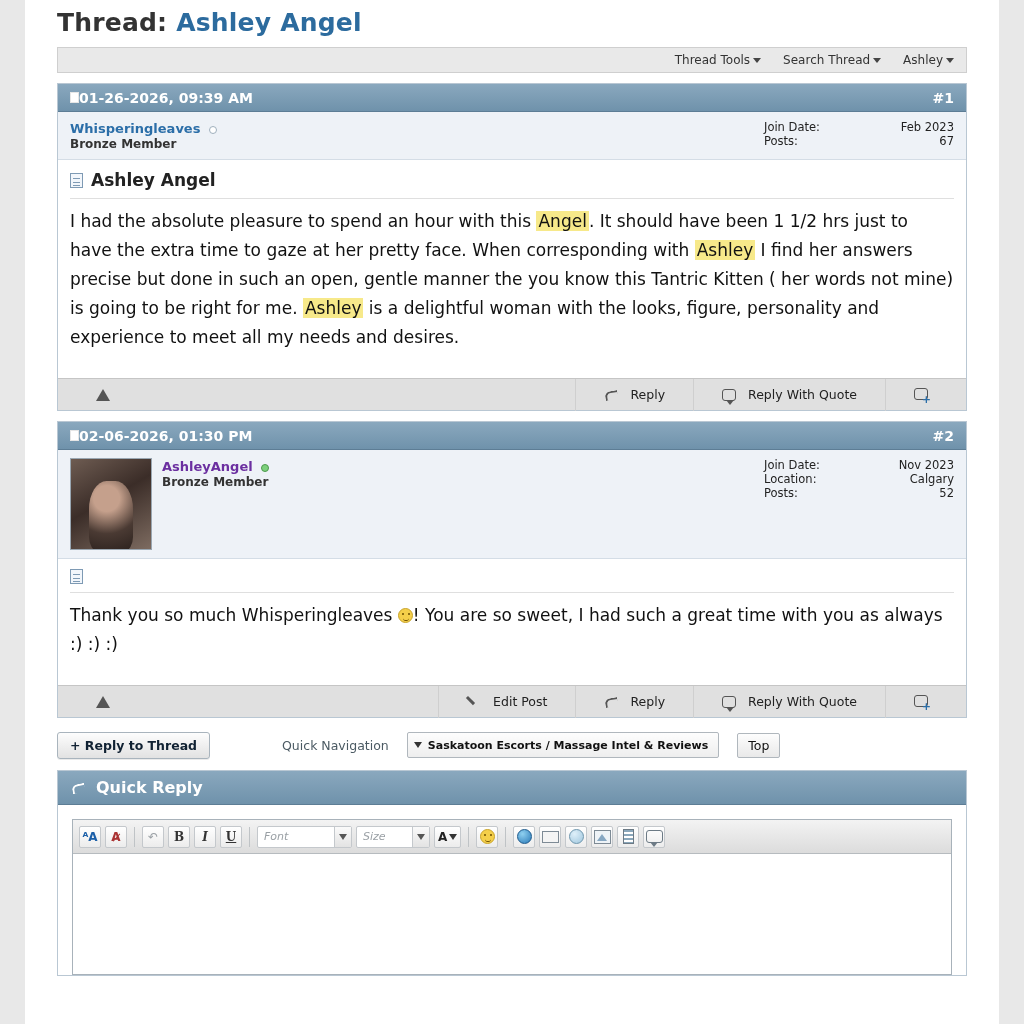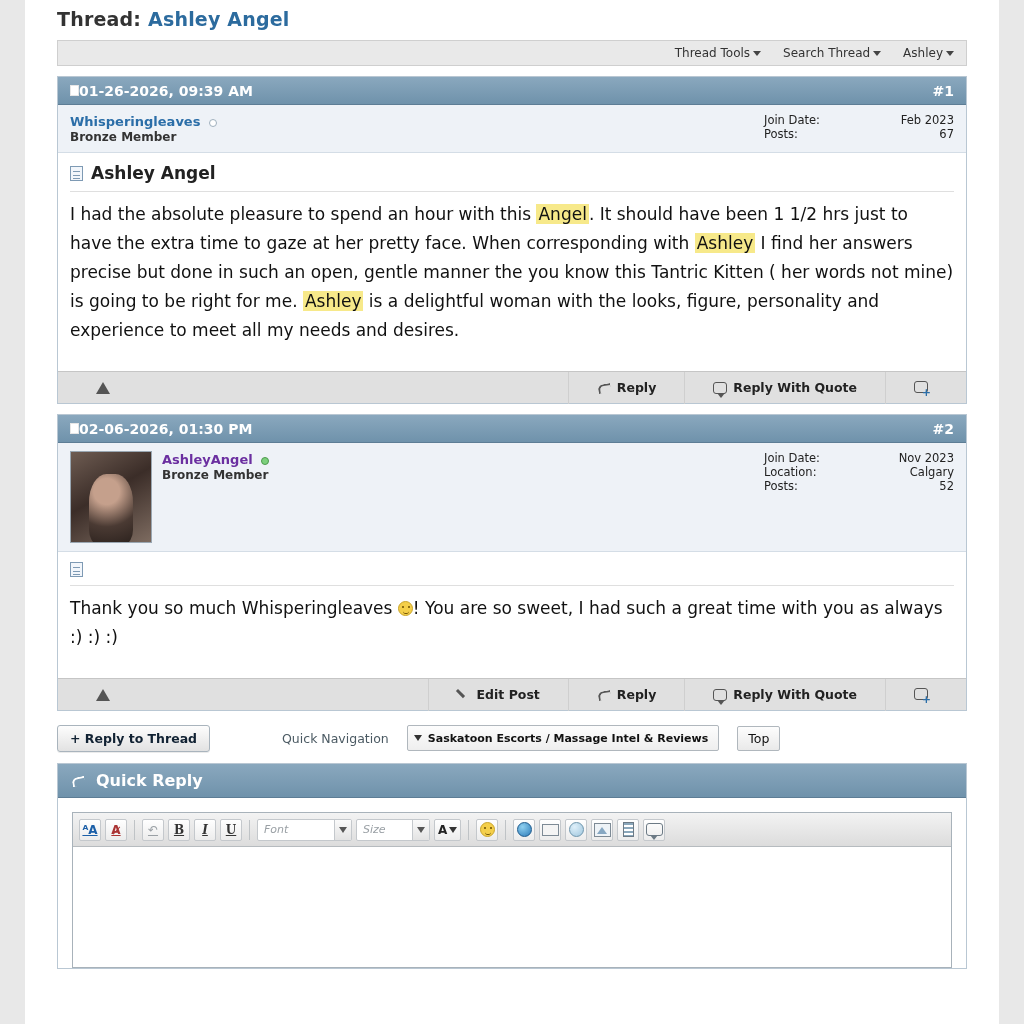--- a/index.html
+++ b/index.html
@@ -20,21 +20,21 @@
   .content {
     position: absolute;
     left: 25px; top: 0; width: 974px;
     background: #ffffff;
     min-height: 1024px;
     padding: 0 0 0 0;
   }
   
   .thread-title {
     padding: 8px 0 10px 32px;
-    font-size: 19px;
+    font-size: 25px;
     font-weight: bold;
     color: #222;
     letter-spacing: .2px;
   }
   .thread-title .tt-label { color: #333; }
   .thread-title .tt-name { color: #2c6b9e; }
 
   
   .toolbar {
     margin: 0 32px;
@@ -207,23 +207,23 @@
     display: flex;
     align-items: center;
     justify-content: space-between;
     padding: 0 8px 0 10px;
   }
   .foot-left { display: flex; align-items: center; }
   .foot-right { display: flex; align-items: center; gap: 0; }
   .foot-btn {
     display: flex;
     align-items: center;
-    gap: 6px;
+    gap: 12px;
     font-size: 12.5px;
-    font-weight: bold;
+    font-weight: normal;
     color: #222;
     padding: 4px 28px;
     border-left: 1px solid #cfcfcf;
     height: 32px;
     line-height: 24px;
     background: transparent;
   }
   .foot-btn.noborder { border-left: none; }
   .warn-icon {
     width: 0; height: 0;
@@ -392,21 +392,20 @@
     width: 22px; height: 22px;
     border: 1px solid #c4c8cc;
     background: linear-gradient(#ffffff, #ececec);
     border-radius: 2px;
     display: flex;
     align-items: center;
     justify-content: center;
     font-size: 12px;
     color: #333;
     position: relative;
-    text-decoration: underline;
   }
   .tool.dim { color: #9aa0a5; }
   .sep {
     width: 1px; height: 20px; background: #bfc3c6; margin: 0 3px;
   }
   .tool.serif { font-family: "DejaVu Serif", "Liberation Serif", serif; font-weight: bold; }
   .tool.ital { font-style: italic; font-family: "DejaVu Serif", serif; font-weight: bold;}
   .tool.under { text-decoration: underline; font-family: "DejaVu Serif", serif; font-weight: bold;}
   .combo {
     display: flex; align-items: center;

